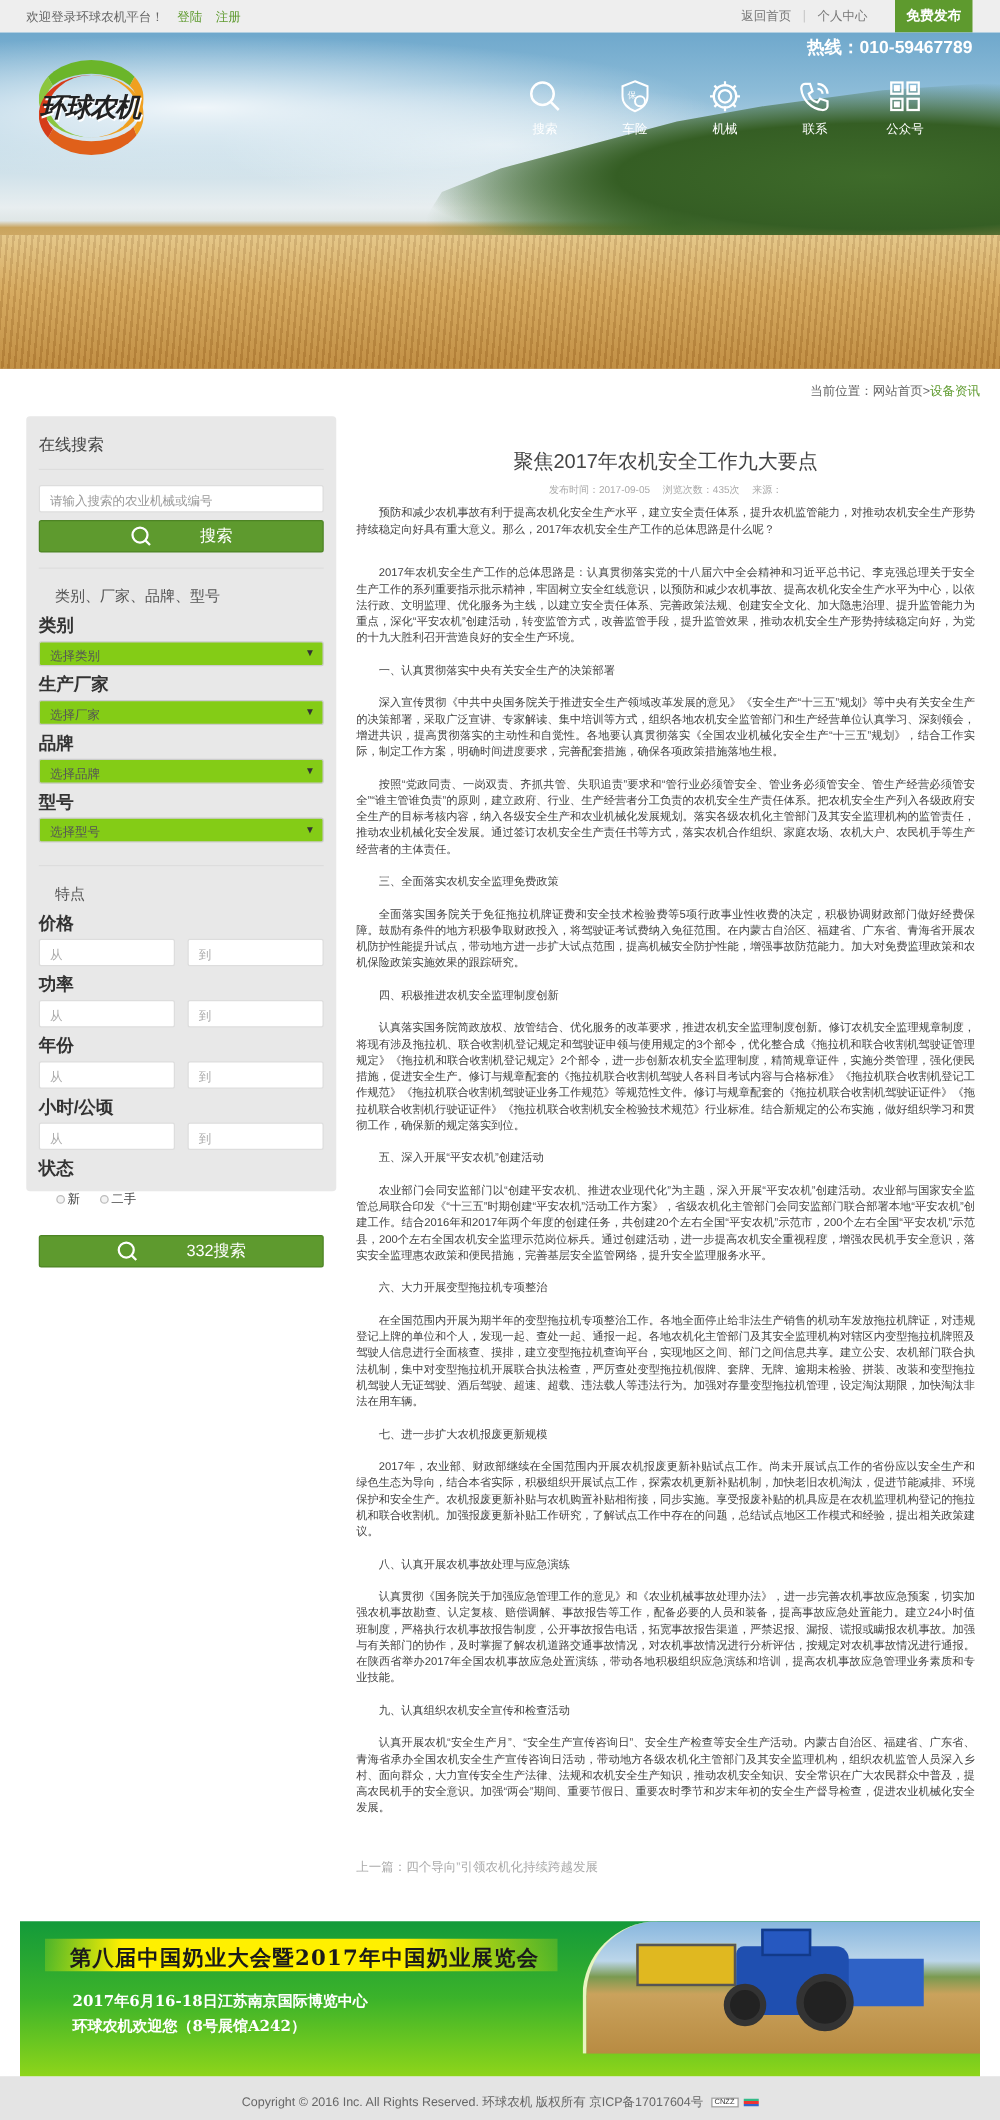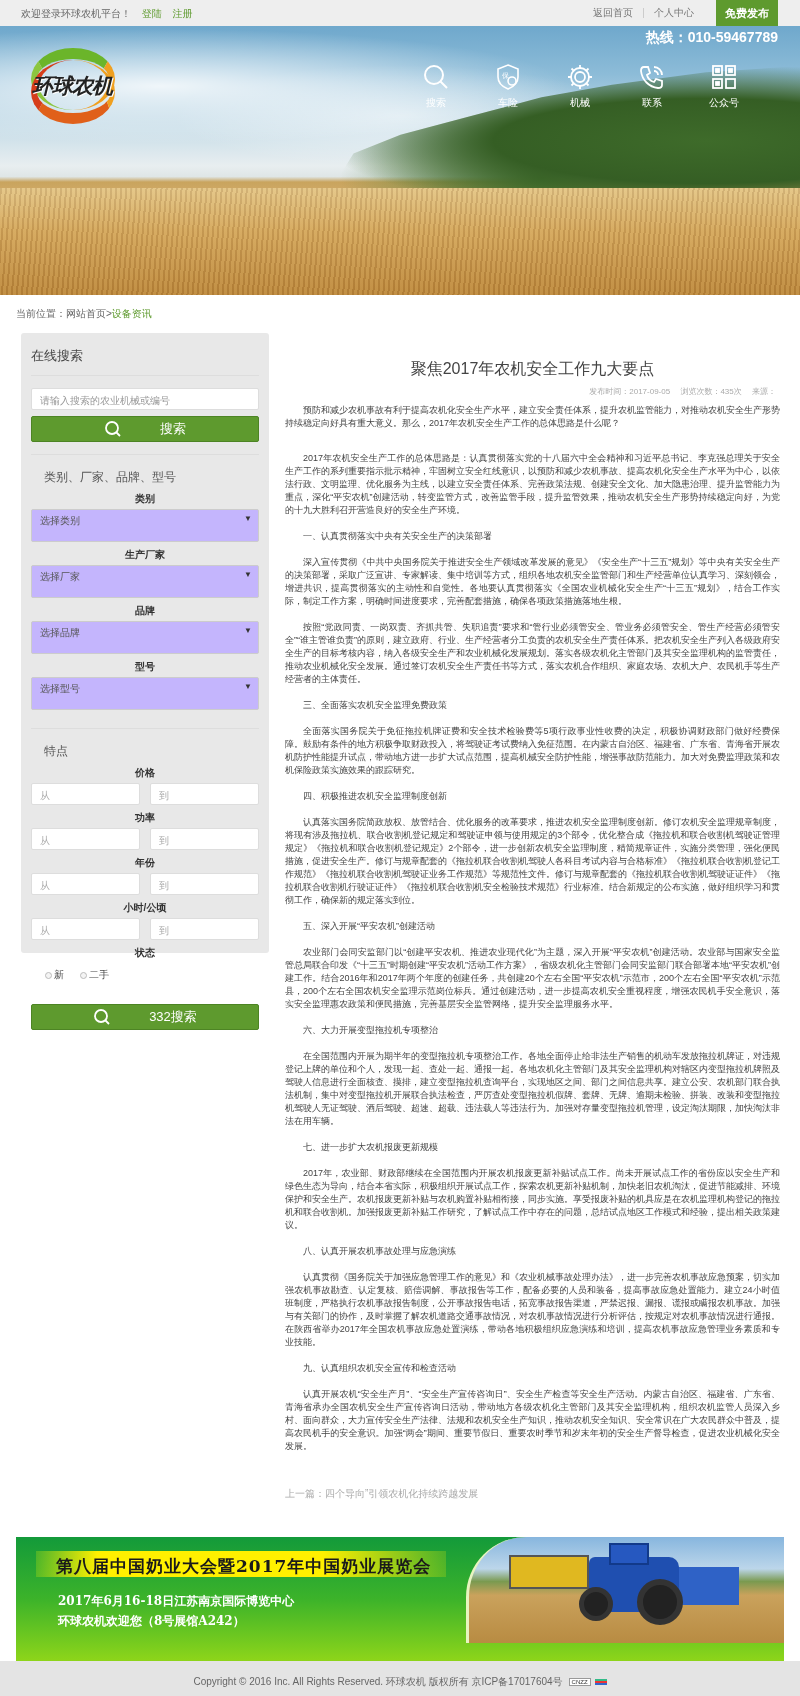--- a/index.html
+++ b/index.html
@@ -35,43 +35,43 @@
   .logo .ring-bot { position: absolute; left: 10px; top: 12px; width: 84px; height: 64px; border-radius: 50%;
     border-bottom: 11px solid #e0601a; border-left: 6px solid #d63d1a; border-right: 4px solid #f0a020; border-top: 0; }
   .logo .txt { position: absolute; left: 0; top: 24px; width: 102px; text-align: center; font-size: 21px; font-weight: bold; font-style: italic; color: #222; letter-spacing: -1px; text-shadow: 1px 1px 0 #fff; }
 
   .nav { position: absolute; left: 400px; top: 37px; display: flex; }
   .nav .item { width: 72px; text-align: center; color: #fff; }
   .nav .item svg { width: 28px; height: 28px; display: block; margin: 0 auto 4px; }
   .nav .item span { font-size: 10px; }
 
   
-  .breadcrumb { padding: 0 16px; height: 38px; line-height: 38px; font-size: 10px; color: #666; }
+  .breadcrumb { padding: 0 16px; height: 38px; line-height: 38px; font-size: 10px; color: #666; text-align: right; }
   .breadcrumb .cur { color: #5e9a2e; }
 
   .main { display: flex; padding: 0 20px 0 21px; }
   .sidebar { width: 248px; background: #e8e8e8; border-radius: 3px; padding: 12px 10px 14px 10px; align-self: flex-start; height: 620px; }
   .sidebar h3 { font-size: 13px; font-weight: normal; color: #444; padding: 2px 0 10px 0; border-bottom: 1px solid #ddd; }
   .sidebar .inp { display: block; width: 228px; height: 22px; background: #fff; border: 1px solid #ddd; border-radius: 2px; font-size: 10px; color: #999; padding: 5px 8px; }
   .btn-green { display: flex; align-items: center; justify-content: center; width: 228px; height: 26px; background: #5e9a2e; border: 1px solid #4d8424; border-radius: 2px; color: #fff; font-size: 13px; }
   .btn-green svg { width: 18px; height: 18px; margin-right: 38px; }
   .sidebar .grp-title { font-size: 12px; color: #555; margin: 14px 0 6px 13px; }
-  .sidebar .lbl { font-size: 10px; font-weight: bold; color: #333; margin: 6px 0 3px 0; text-align: center; }
+  .sidebar .lbl { font-size: 14px; font-weight: bold; color: #333; margin: 6px 0 3px 0; }
   .sidebar .lbl.n { font-weight: bold; }
-  .select { position: relative; width: 228px; height: 33px; background: #c4b5fd; border: 1px solid #ccc; border-radius: 2px; font-size: 10px; color: #555; padding: 4px 8px; }
+  .select { position: relative; width: 228px; height: 20px; background: #84cc16; border: 1px solid #ccc; border-radius: 2px; font-size: 10px; color: #555; padding: 4px 8px; }
   .select .caret { position: absolute; right: 6px; top: 4px; font-size: 8px; color: #333; }
   .range { display: flex; justify-content: space-between; width: 228px; }
   .range .inp { width: 109px; color: #aaa; }
   .radio-row { display: flex; align-items: center; font-size: 10px; color: #444; padding-left: 14px; margin: 8px 0 22px 0; }
   .radio-row .r { display: flex; align-items: center; margin-right: 16px; }
   .radio-row .dot { width: 7px; height: 7px; border: 1px solid #bbb; border-radius: 50%; background: #f4f4f4; margin-right: 2px; }
 
   .article { flex: 1; padding-left: 16px; }
   .article h1 { text-align: center; font-size: 16px; font-weight: normal; color: #444; margin-top: 26px; }
-  .article .meta { text-align: right; font-size: 8px; color: #aaa; margin: 6px 0 7px 0; }
+  .article .meta { text-align: center; font-size: 8px; color: #aaa; margin: 6px 0 7px 0; }
   .article .meta span { margin: 0 4px; }
   .article p { font-size: 9px; line-height: 13px; color: #444; text-indent: 2em; margin-bottom: 13px; text-align: justify; }
   .article p.h { margin-bottom: 13px; }
   .article .prev { font-size: 10px; color: #aaa; margin-top: 34px; }
 
   .banner { margin: 36px 16px 0 16px; height: 124px; position: relative; overflow: hidden;
     background: linear-gradient(180deg, #139a3a 0%, #3cb32a 50%, #8ed51a 100%); text-decoration: underline; }
   .banner .title-bar { position: absolute; left: 20px; top: 14px; width: 410px; height: 26px;
     background: linear-gradient(90deg, rgba(255,255,0,0.2) 0%, #fff000 15%, #fff000 70%, rgba(255,240,0,0.2) 100%); }
   .banner .title { position: absolute; left: 40px; top: 18px; font-size: 17px; font-family: "DejaVu Serif", serif; font-weight: bold; color: #1a1a1a; letter-spacing: 1px; }

